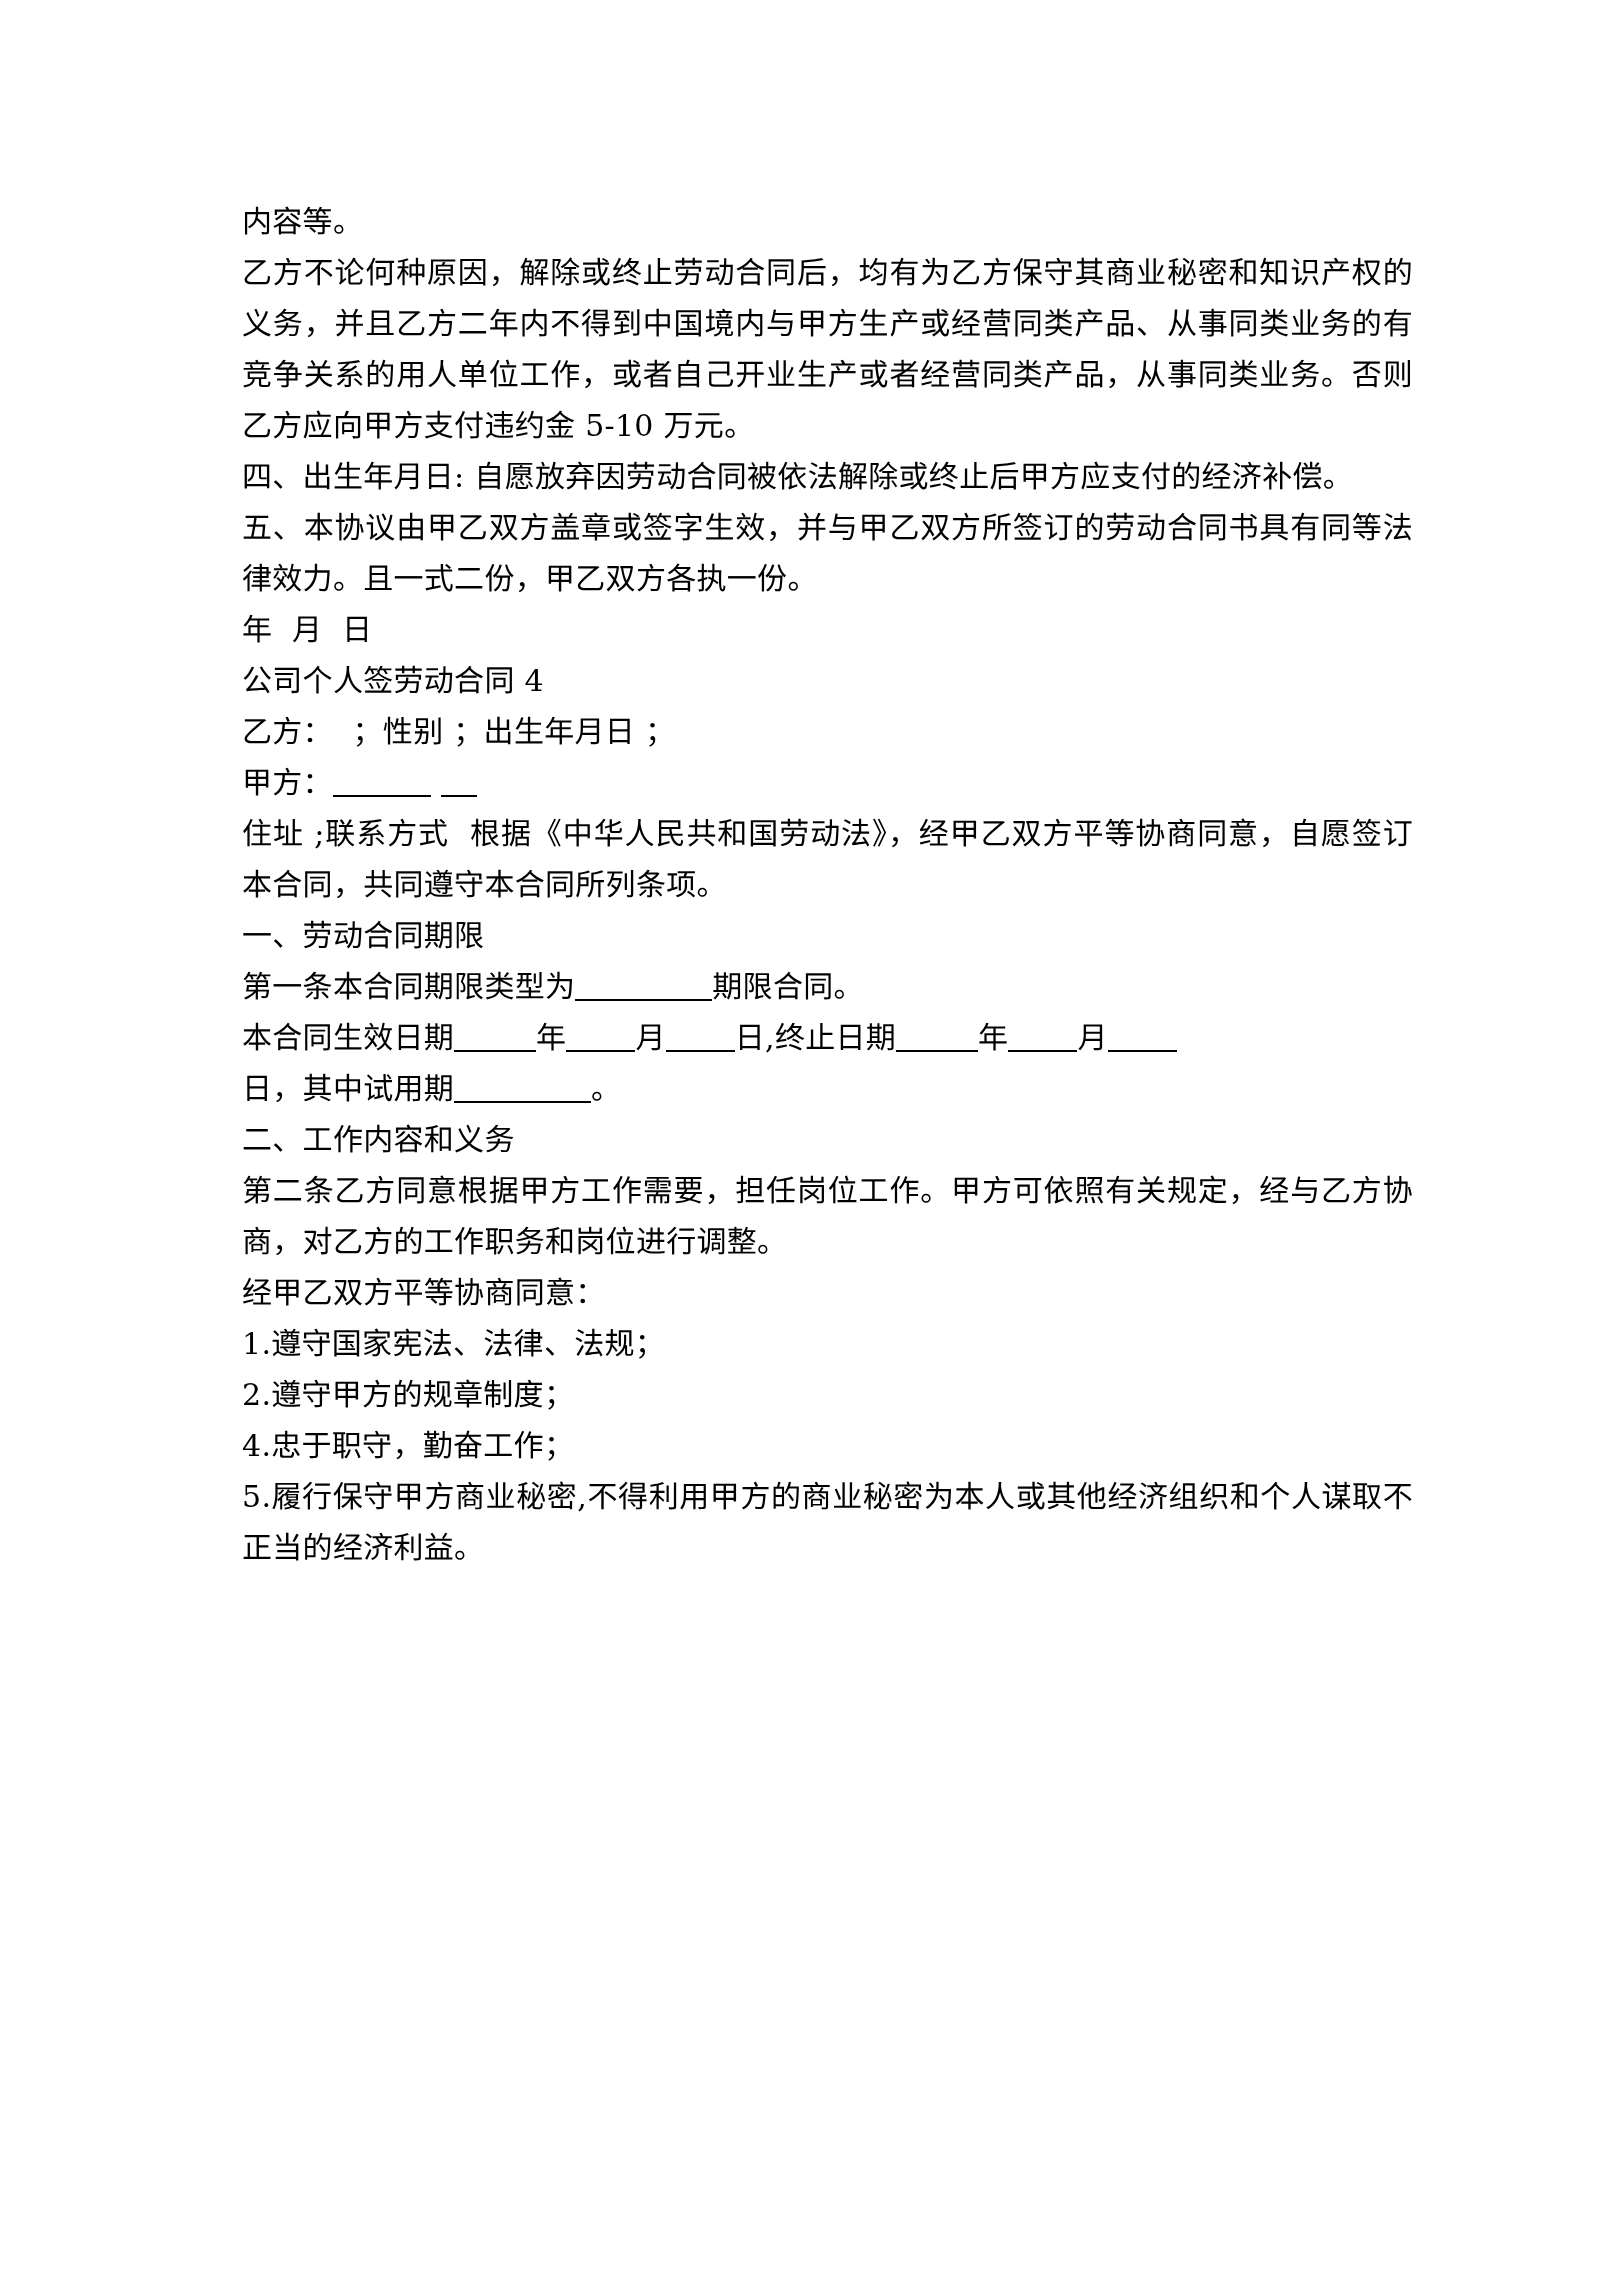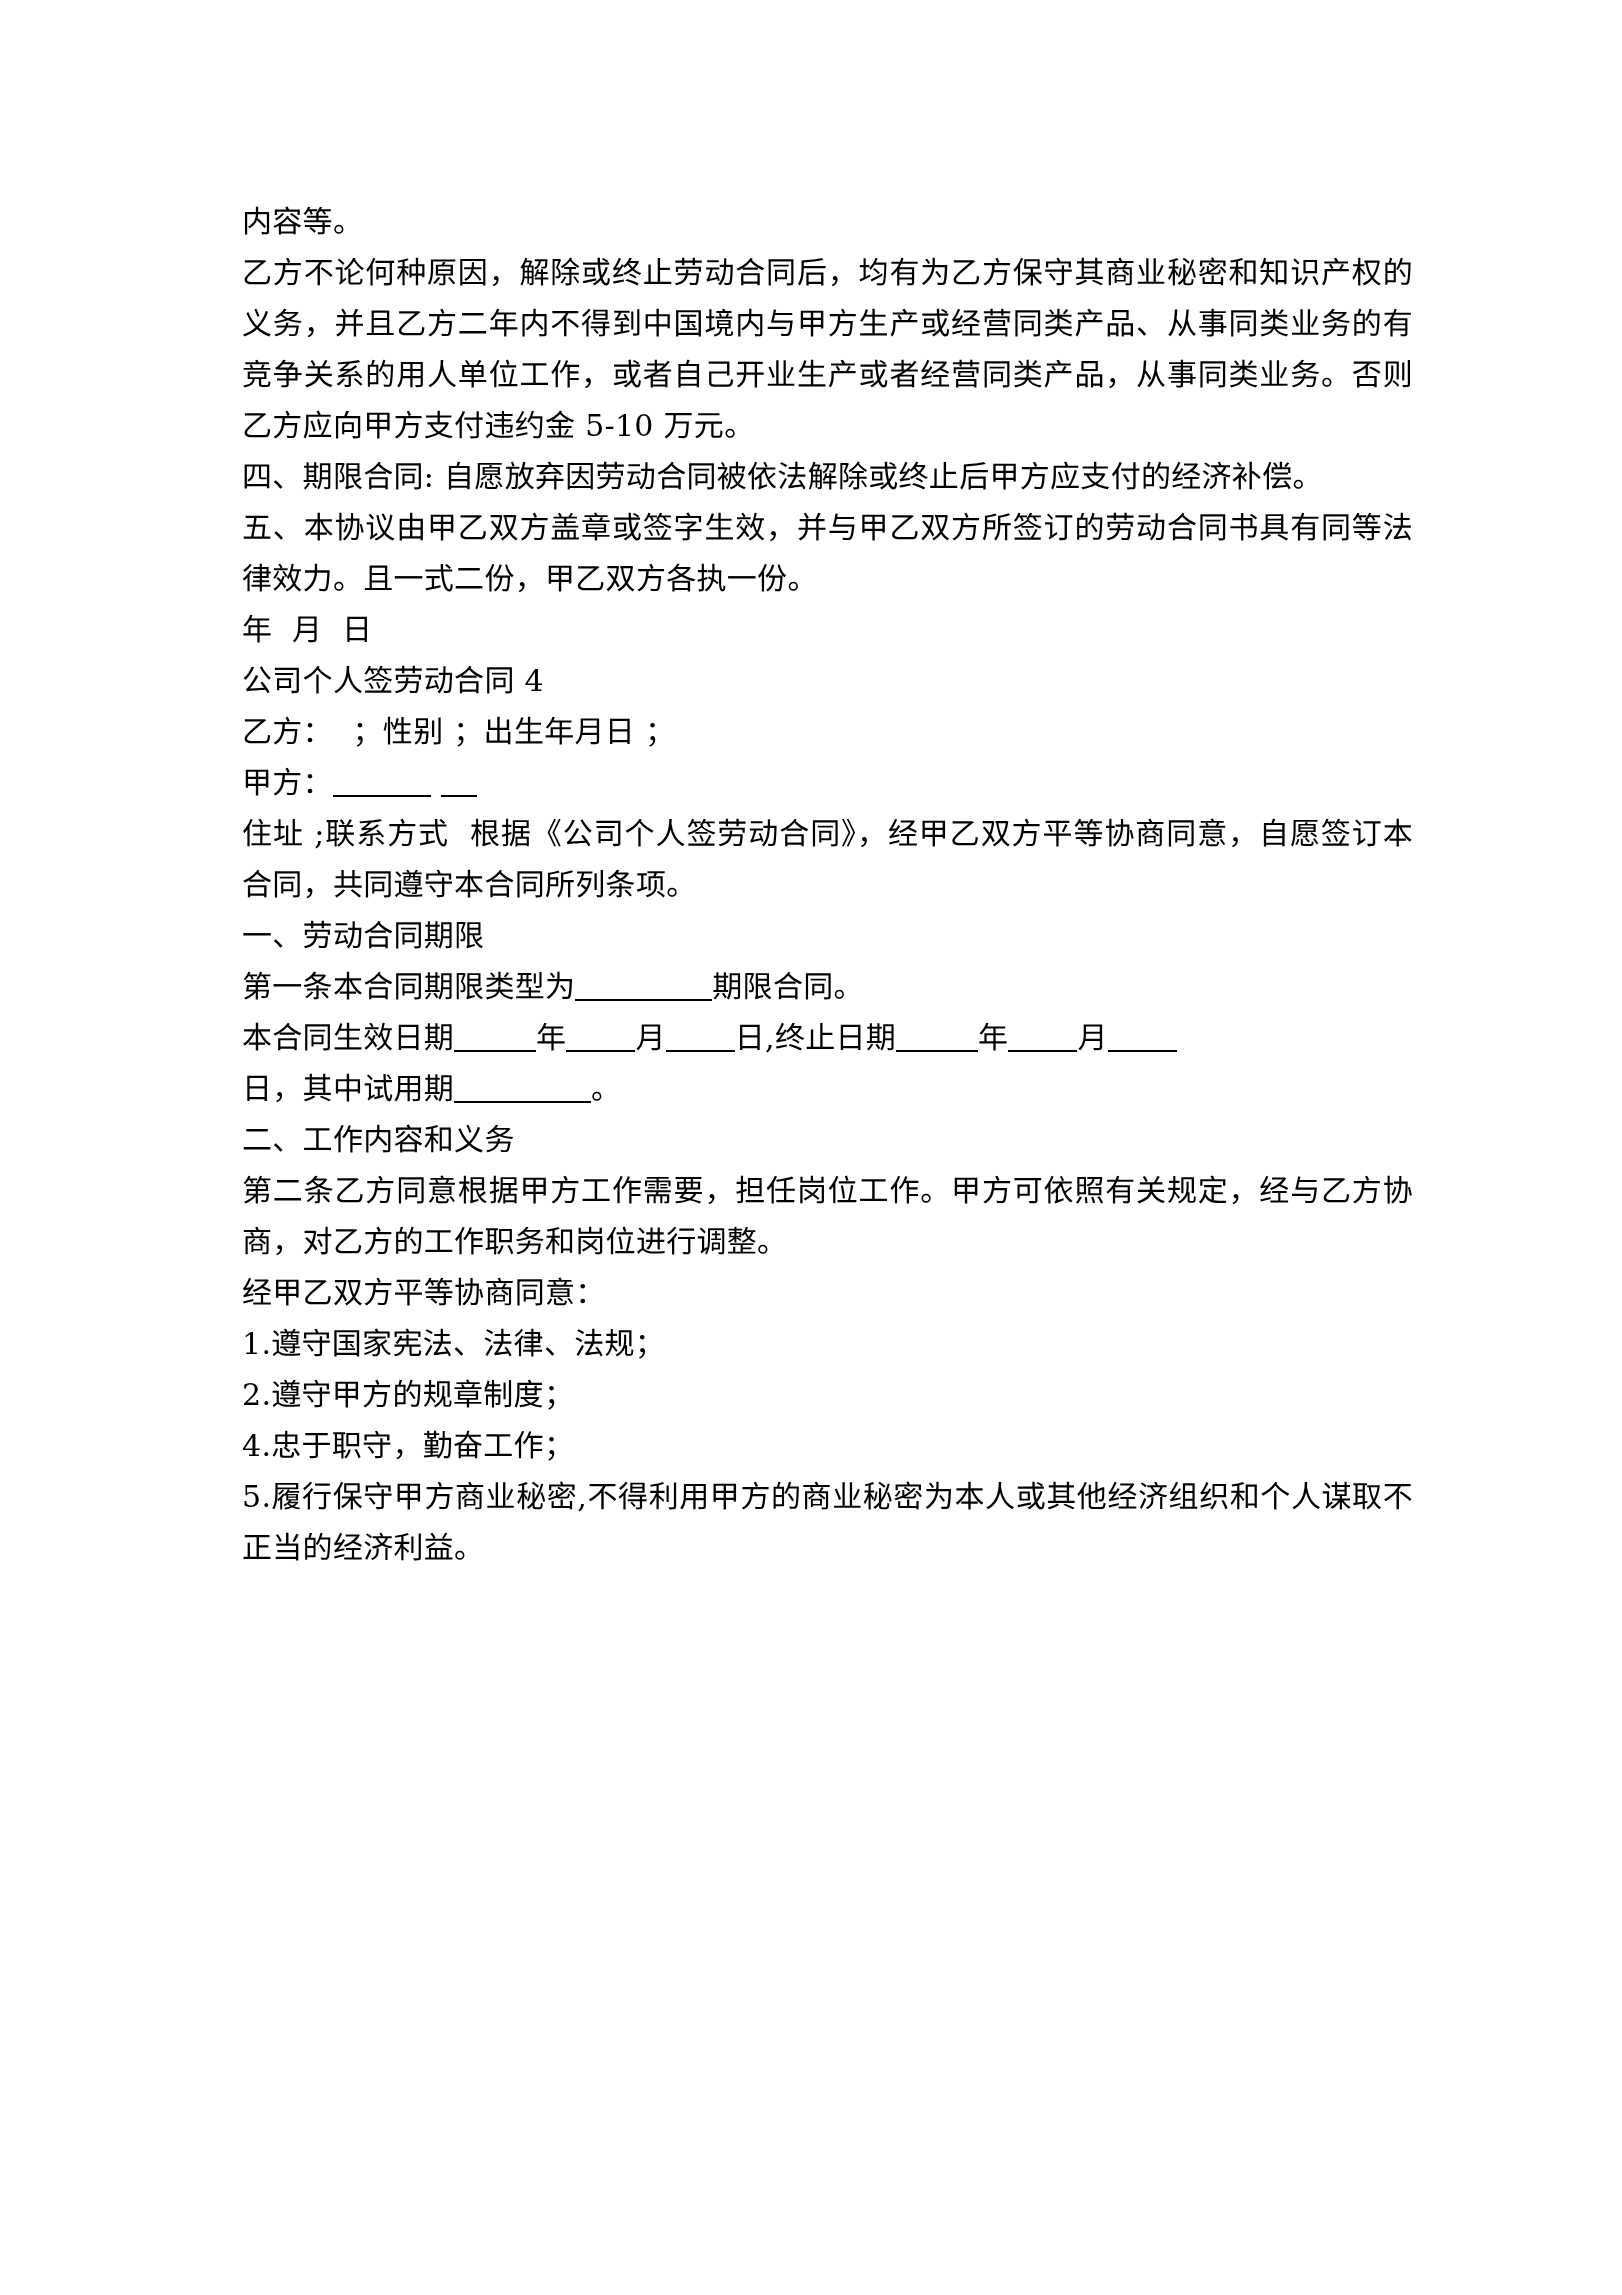--- a/index.html
+++ b/index.html
@@ -72,34 +72,34 @@
 </head>
 <body>
 
 <div class="page">
   <div class="doc-body">
 
     <p class="line">内容等。</p>
 
     <p class="line">乙方不论何种原因，解除或终止劳动合同后，均有为乙方保守其商业秘密和知识产权的义务，并且乙方二年内不得到中国境内与甲方生产或经营同类产品、从事同类业务的有竞争关系的用人单位工作，或者自己开业生产或者经营同类产品，从事同类业务。否则乙方应向甲方支付违约金 5-10 万元。</p>
 
-    <p class="line">四、期限合同: 自愿放弃因劳动合同被依法解除或终止后甲方应支付的经济补偿。</p>
+    <p class="line">四、出生年月日: 自愿放弃因劳动合同被依法解除或终止后甲方应支付的经济补偿。</p>
 
     <p class="line">五、本协议由甲乙双方盖章或签字生效，并与甲乙双方所签订的劳动合同书具有同等法律效力。且一式二份，甲乙双方各执一份。</p>
 
 
     <p class="line">年  月  日</p>
 
     <p class="line">公司个人签劳动合同 4</p>
 
     <p class="line">乙方：  ；性别 ；出生年月日 ；</p>
 
     <p class="line"><span>甲方：</span><span class="blank-short"></span> <span class="blank-tiny"></span></p>
 
-    <p class="line">住址 ;联系方式  根据《公司个人签劳动合同》，经甲乙双方平等协商同意，自愿签订本合同，共同遵守本合同所列条项。</p>
+    <p class="line">住址 ;联系方式  根据《中华人民共和国劳动法》，经甲乙双方平等协商同意，自愿签订本合同，共同遵守本合同所列条项。</p>
 
     <p class="line">一、劳动合同期限</p>
 
     <p class="line"><span>第一条本合同期限类型为</span><span class="blank-med"></span><span>期限合同。</span></p>
 
     <p class="line"><span>本合同生效日期</span><span class="blank-sm"></span><span>年</span><span class="blank-xs"></span><span>月</span><span class="blank-xs"></span><span>日</span><span>,终止日期</span><span class="blank-sm"></span><span>年</span><span class="blank-xs"></span><span>月</span><span class="blank-xs"></span></p>
 
     <p class="line"><span>日，其中试用期</span><span class="blank-med"></span><span>。</span></p>
 
     <p class="line">二、工作内容和义务</p>

